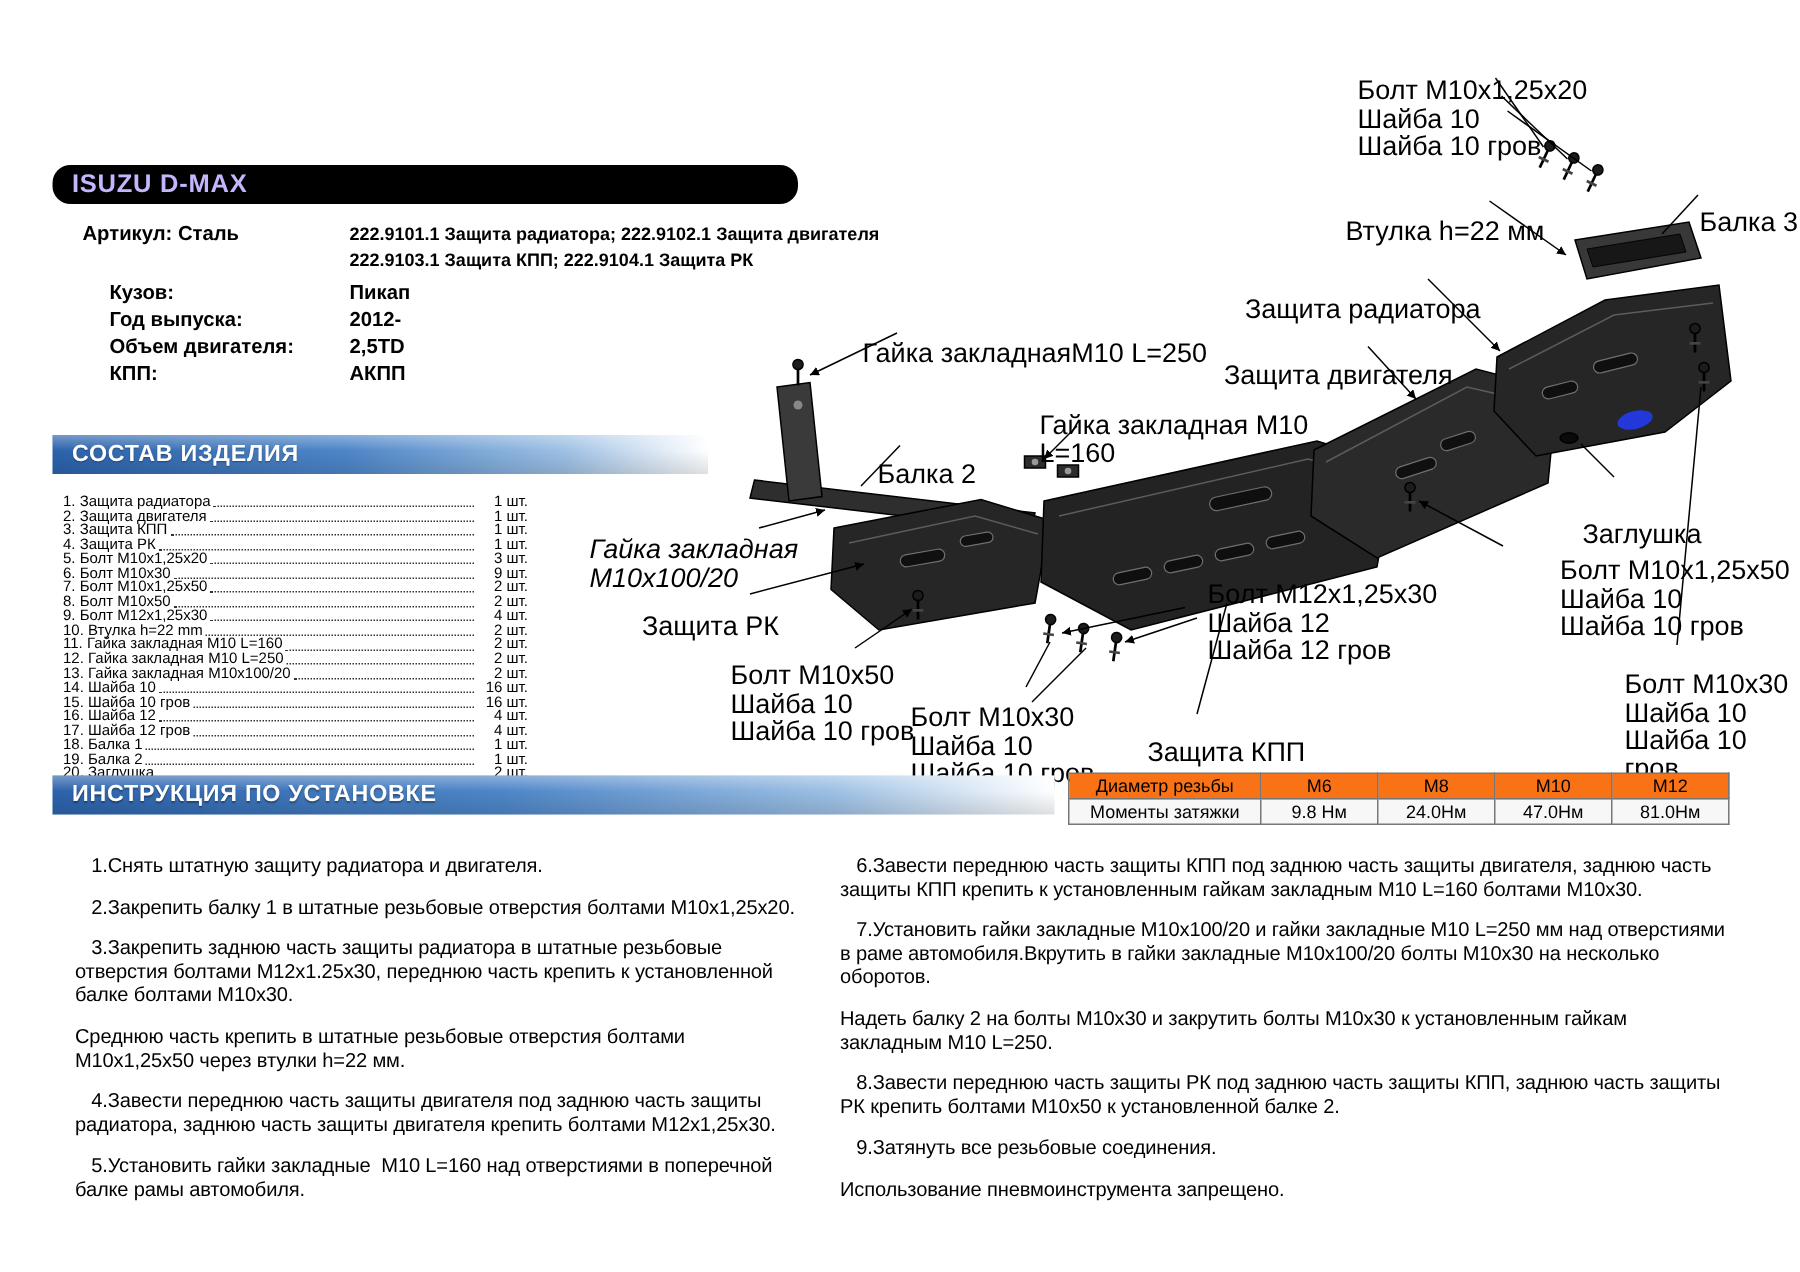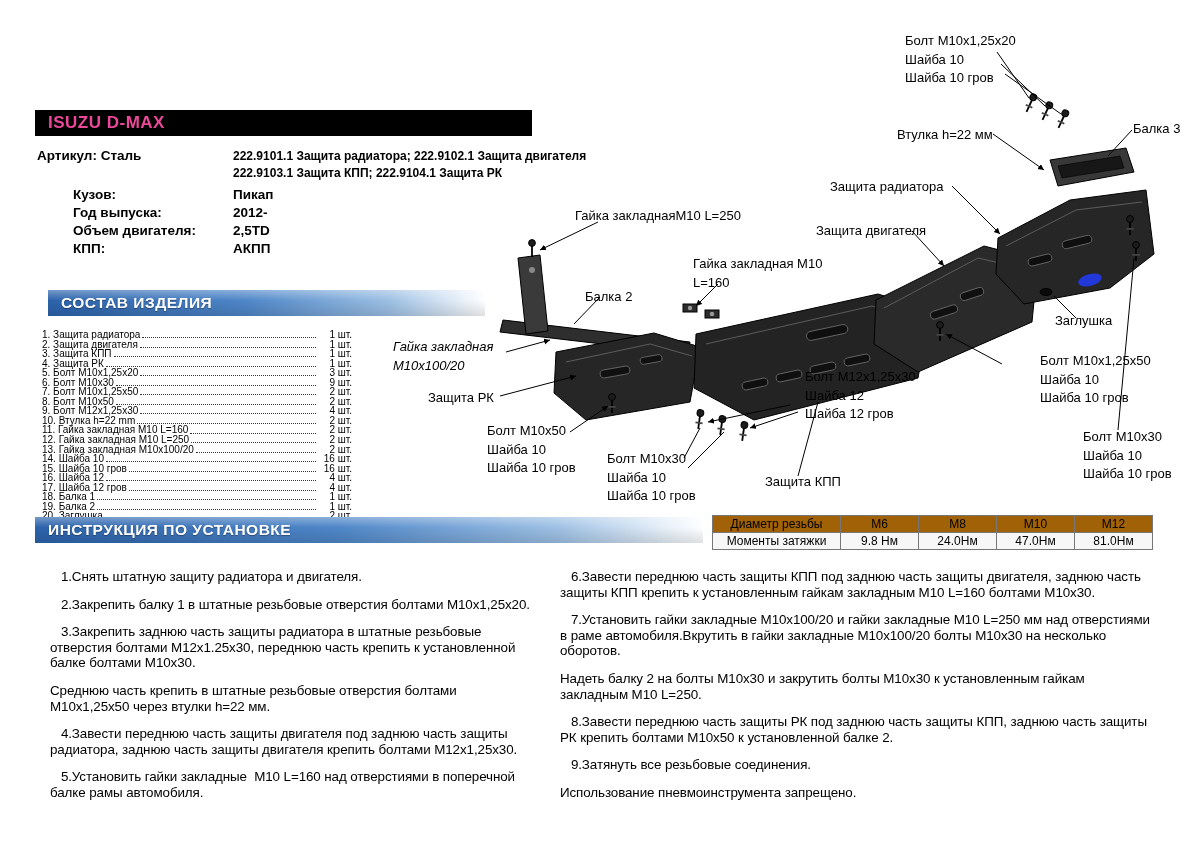--- a/index.html
+++ b/index.html
@@ -1,59 +1,59 @@
 <!DOCTYPE html>
 <html><head>
 <meta charset="utf-8">
 <style>
   html,body{margin:0;padding:0;background:#fff;}
   .page{position:relative;width:1200px;height:848px;background:#fff;overflow:hidden;
         font-family:"Liberation Sans",sans-serif;color:#000;}
 
   
   .brand-bar{position:absolute;left:35px;top:110px;width:497px;height:26px;background:#000;
-             color:#ec4899;font-size:17px;font-weight:bold;line-height:26px;padding-left:13px;
-             box-sizing:border-box;letter-spacing:.5px;}
-  .info-article{position:absolute;left:37px;top:148px;font-weight:bold;font-size:13.5px;}
+             color:#c4b5fd;font-size:17px;font-weight:bold;line-height:26px;padding-left:13px;
+             box-sizing:border-box;letter-spacing:.5px;border-radius:12px;}
+  .info-article{position:absolute;left:55px;top:148px;font-weight:bold;font-size:13.5px;}
   .article-values{position:absolute;left:233px;top:148px;font-weight:bold;font-size:12px;line-height:17px;}
   .info-line{position:absolute;left:55px;width:470px;font-weight:bold;font-size:13.5px;padding-left:18px;}
   .info-line .ivalue{position:absolute;left:178px;}
 
   
   .section-bar{position:absolute;height:26px;color:#fff;font-weight:bold;font-size:15.5px;
                line-height:26px;padding-left:13px;box-sizing:border-box;letter-spacing:.5px;
                text-shadow:0 1px 1px rgba(0,0,0,.35);
                background:linear-gradient(180deg,rgba(255,255,255,.35) 0%,rgba(255,255,255,0) 40%,rgba(0,0,0,.12) 100%),
                           linear-gradient(90deg,#2c63ab 0%,#4e86c8 45%,#9dc0e4 78%,#ffffff 100%);}
-  #bar-parts{left:48px;top:290px;width:437px;}
+  #bar-parts{left:35px;top:290px;width:437px;}
   #bar-instr{left:35px;top:517px;width:668px;}
 
   
   .parts-list{position:absolute;left:42px;top:330px;width:310px;}
   .prow{display:flex;align-items:flex-end;height:9.55px;line-height:9.55px;font-size:10px;}
   .pname{white-space:nowrap;}
   .pdots{flex:1;border-bottom:1px dotted #333;margin:0 2px 1.5px 2px;}
   .pqty{white-space:nowrap;text-align:right;min-width:34px;}
 
   
   .torque{position:absolute;left:712px;top:515px;border-collapse:collapse;font-size:12px;}
   .torque td{border:1px solid #777;padding:0 6px;height:17px;text-align:center;min-width:78px;box-sizing:border-box;}
   .torque td.lbl{min-width:128px;}
-  .torque tr.hdr td{background:#a16207;}
+  .torque tr.hdr td{background:#f97316;}
   .torque tr.val td{background:#f7f7f7;}
 
   
   .instr-col{position:absolute;top:557px;font-size:13.4px;line-height:15.6px;letter-spacing:-0.1px;}
   #instr-left{left:38px;width:508px;}
   #instr-right{left:548px;width:618px;}
   .ipar{white-space:pre-wrap;margin:12px;}
 
   
   .diagram-svg{position:absolute;left:0;top:0;}
-  .dlabel{position:absolute;font-size:13px;line-height:18.5px;white-space:pre-line;}
+  .dlabel{position:absolute;font-size:18px;line-height:18.5px;white-space:pre-line;margin-top:19px;}
 </style>
 </head>
 <body>
 
 <div class="page">
 
   <svg class="diagram-svg" width="1200" height="848" viewBox="0 0 1200 848">
     <defs>
       <marker id="arr" markerWidth="8" markerHeight="8" refX="6" refY="3" orient="auto">
         <path d="M0,0 L6,3 L0,6 Z" fill="#000"></path>
@@ -218,21 +218,21 @@
   <div class="dlabel" style="left:487px;top:422px;">Болт М10х50
 Шайба 10
 Шайба 10 гров</div>
   <div class="dlabel" style="left:607px;top:450px;">Болт М10х30
 Шайба 10
 Шайба 10 гров</div>
   <div class="dlabel" style="left:805px;top:368px;">Болт М12х1,25х30
 Шайба 12
 Шайба 12 гров</div>
   <div class="dlabel" style="left:765px;top:473px;">Защита КПП</div>
-  <div class="dlabel" style="left:1055px;top:312px;">Заглушка</div>
+  <div class="dlabel" style="left:1055px;top:328px;">Заглушка</div>
   <div class="dlabel" style="left:1040px;top:352px;">Болт М10х1,25х50
 Шайба 10
 Шайба 10 гров</div>
   <div class="dlabel" style="left:1083px;top:428px;">Болт М10х30
 Шайба 10
 Шайба 10 гров</div>
 
   <div class="brand-bar">
     <span>ISUZU D-MAX</span>
   </div>

